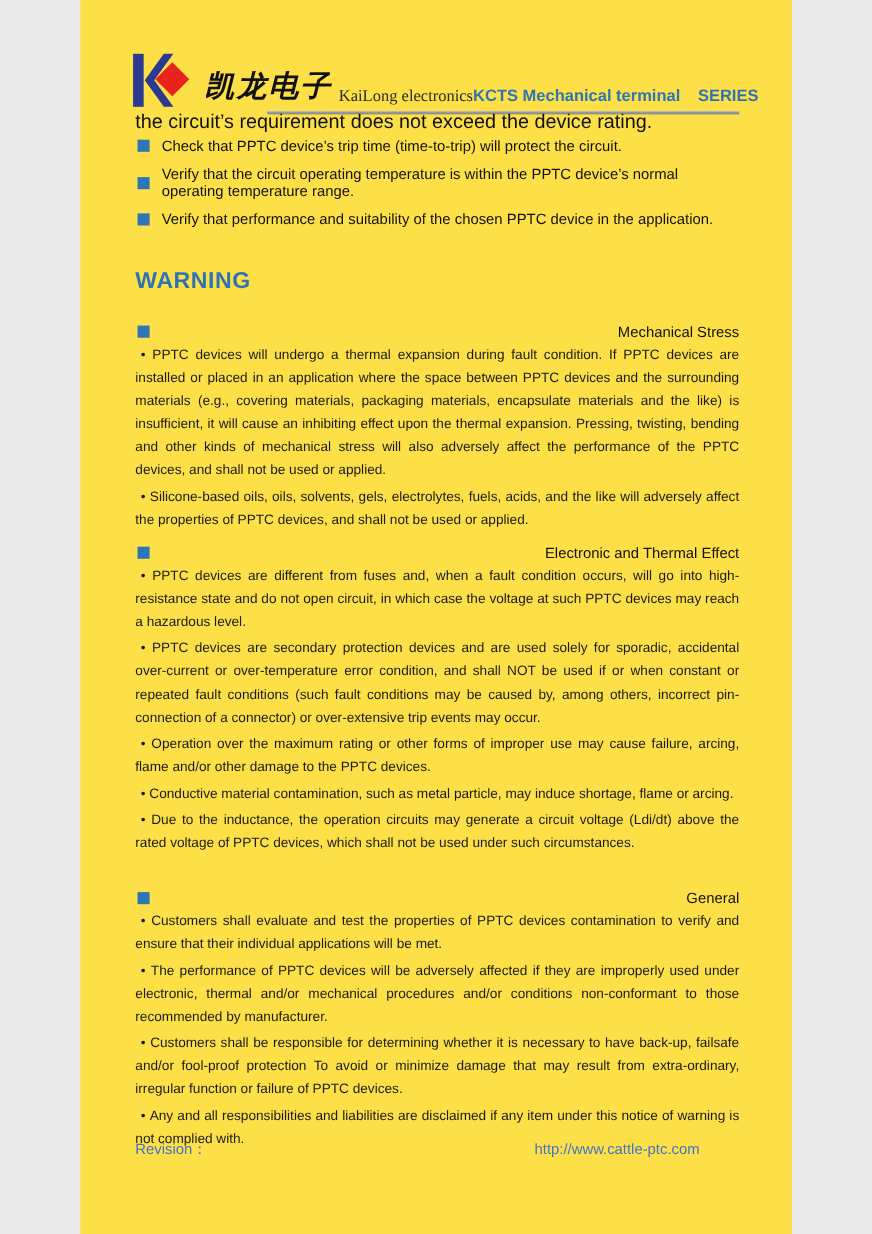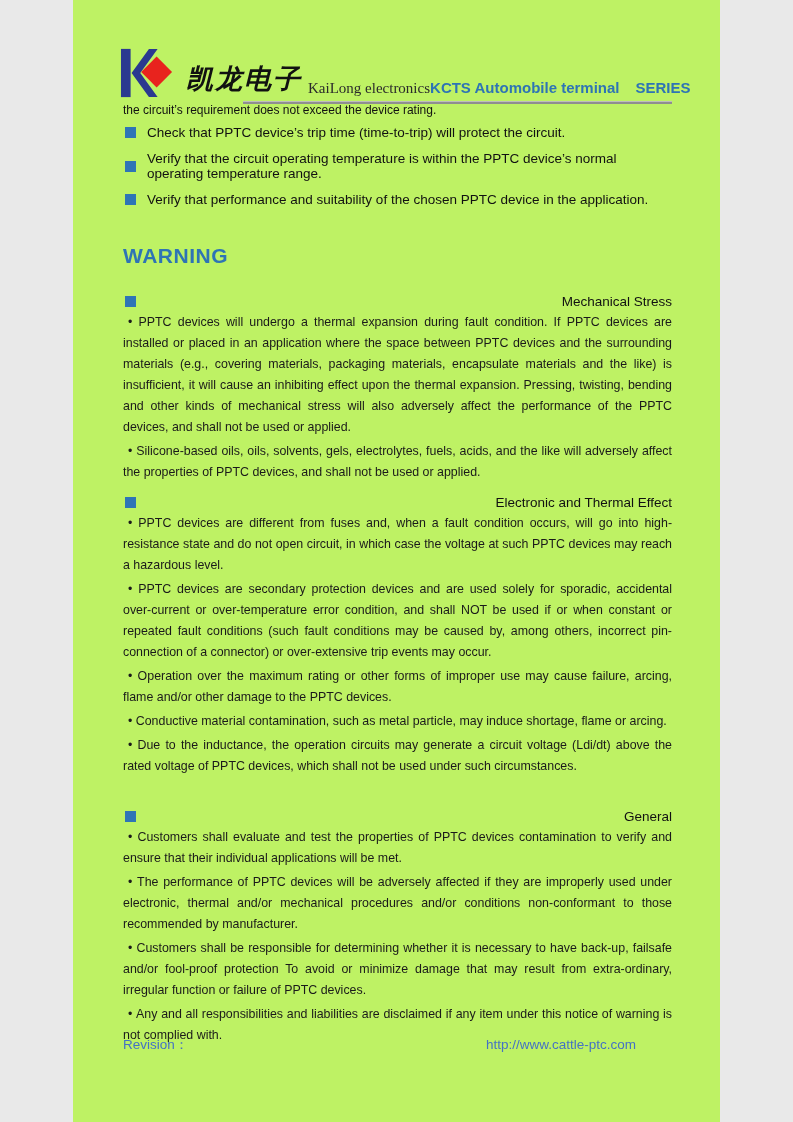--- a/index.html
+++ b/index.html
@@ -4,21 +4,21 @@
 <style>
   * { margin: 0; padding: 0; box-sizing: border-box; }
   html, body { background: #e9e9e9; }
   body { font-family: "Liberation Sans", sans-serif; }
 
   .page {
     position: relative;
     width: 647px;
     height: 1122px;
     margin: 0 auto;
-    background: #bef264;
+    background: #fde047;
     overflow: hidden;
     color: #1a1a1a;
   }
 
   
   .header {
     position: absolute;
     top: 46px;
     left: 45px;
     right: 48px;
@@ -70,21 +70,21 @@
   }
 
   
   .content {
     position: absolute;
     top: 101px;
     left: 50px;
     right: 48px;
   }
   .lead-line {
-    font-size: 12px;
+    font-size: 18px;
     line-height: 18px;
     color: #111111;
   }
   .checklist { list-style: none; margin-top: 6px; }
   .checklist li {
     display: flex;
     align-items: center;
     margin: 0 0 11px 2px;
     font-size: 13.5px;
     color: #111111;
@@ -152,21 +152,21 @@
       <div class="logo-group">
         <svg class="logo-mark" width="58" height="54" viewBox="0 0 60 56" aria-hidden="true">
           <rect x="3" y="3" width="10" height="50" fill="#2B3990"></rect>
           <polygon points="32,3 41,3 23,28 41,53 32,53 14,28" fill="#2B3990"></polygon>
           <polygon points="40,11 56,27 40,43 24,27" fill="#E8231E"></polygon>
         </svg>
         <span class="logo-cn">凯龙电子</span>
         <span class="logo-en">KaiLong electronics</span>
       </div>
       <div class="series-title">
-        <span>KCTS Automobile terminal</span><span class="gap"></span><span>SERIES</span>
+        <span>KCTS Mechanical terminal</span><span class="gap"></span><span>SERIES</span>
       </div>
     </div>
     <div class="header-rule"></div>
   </div>
 
   <div class="content">
 
     <p class="lead-line">the circuit’s requirement does not exceed the device rating.</p>
 
     <ul class="checklist">

